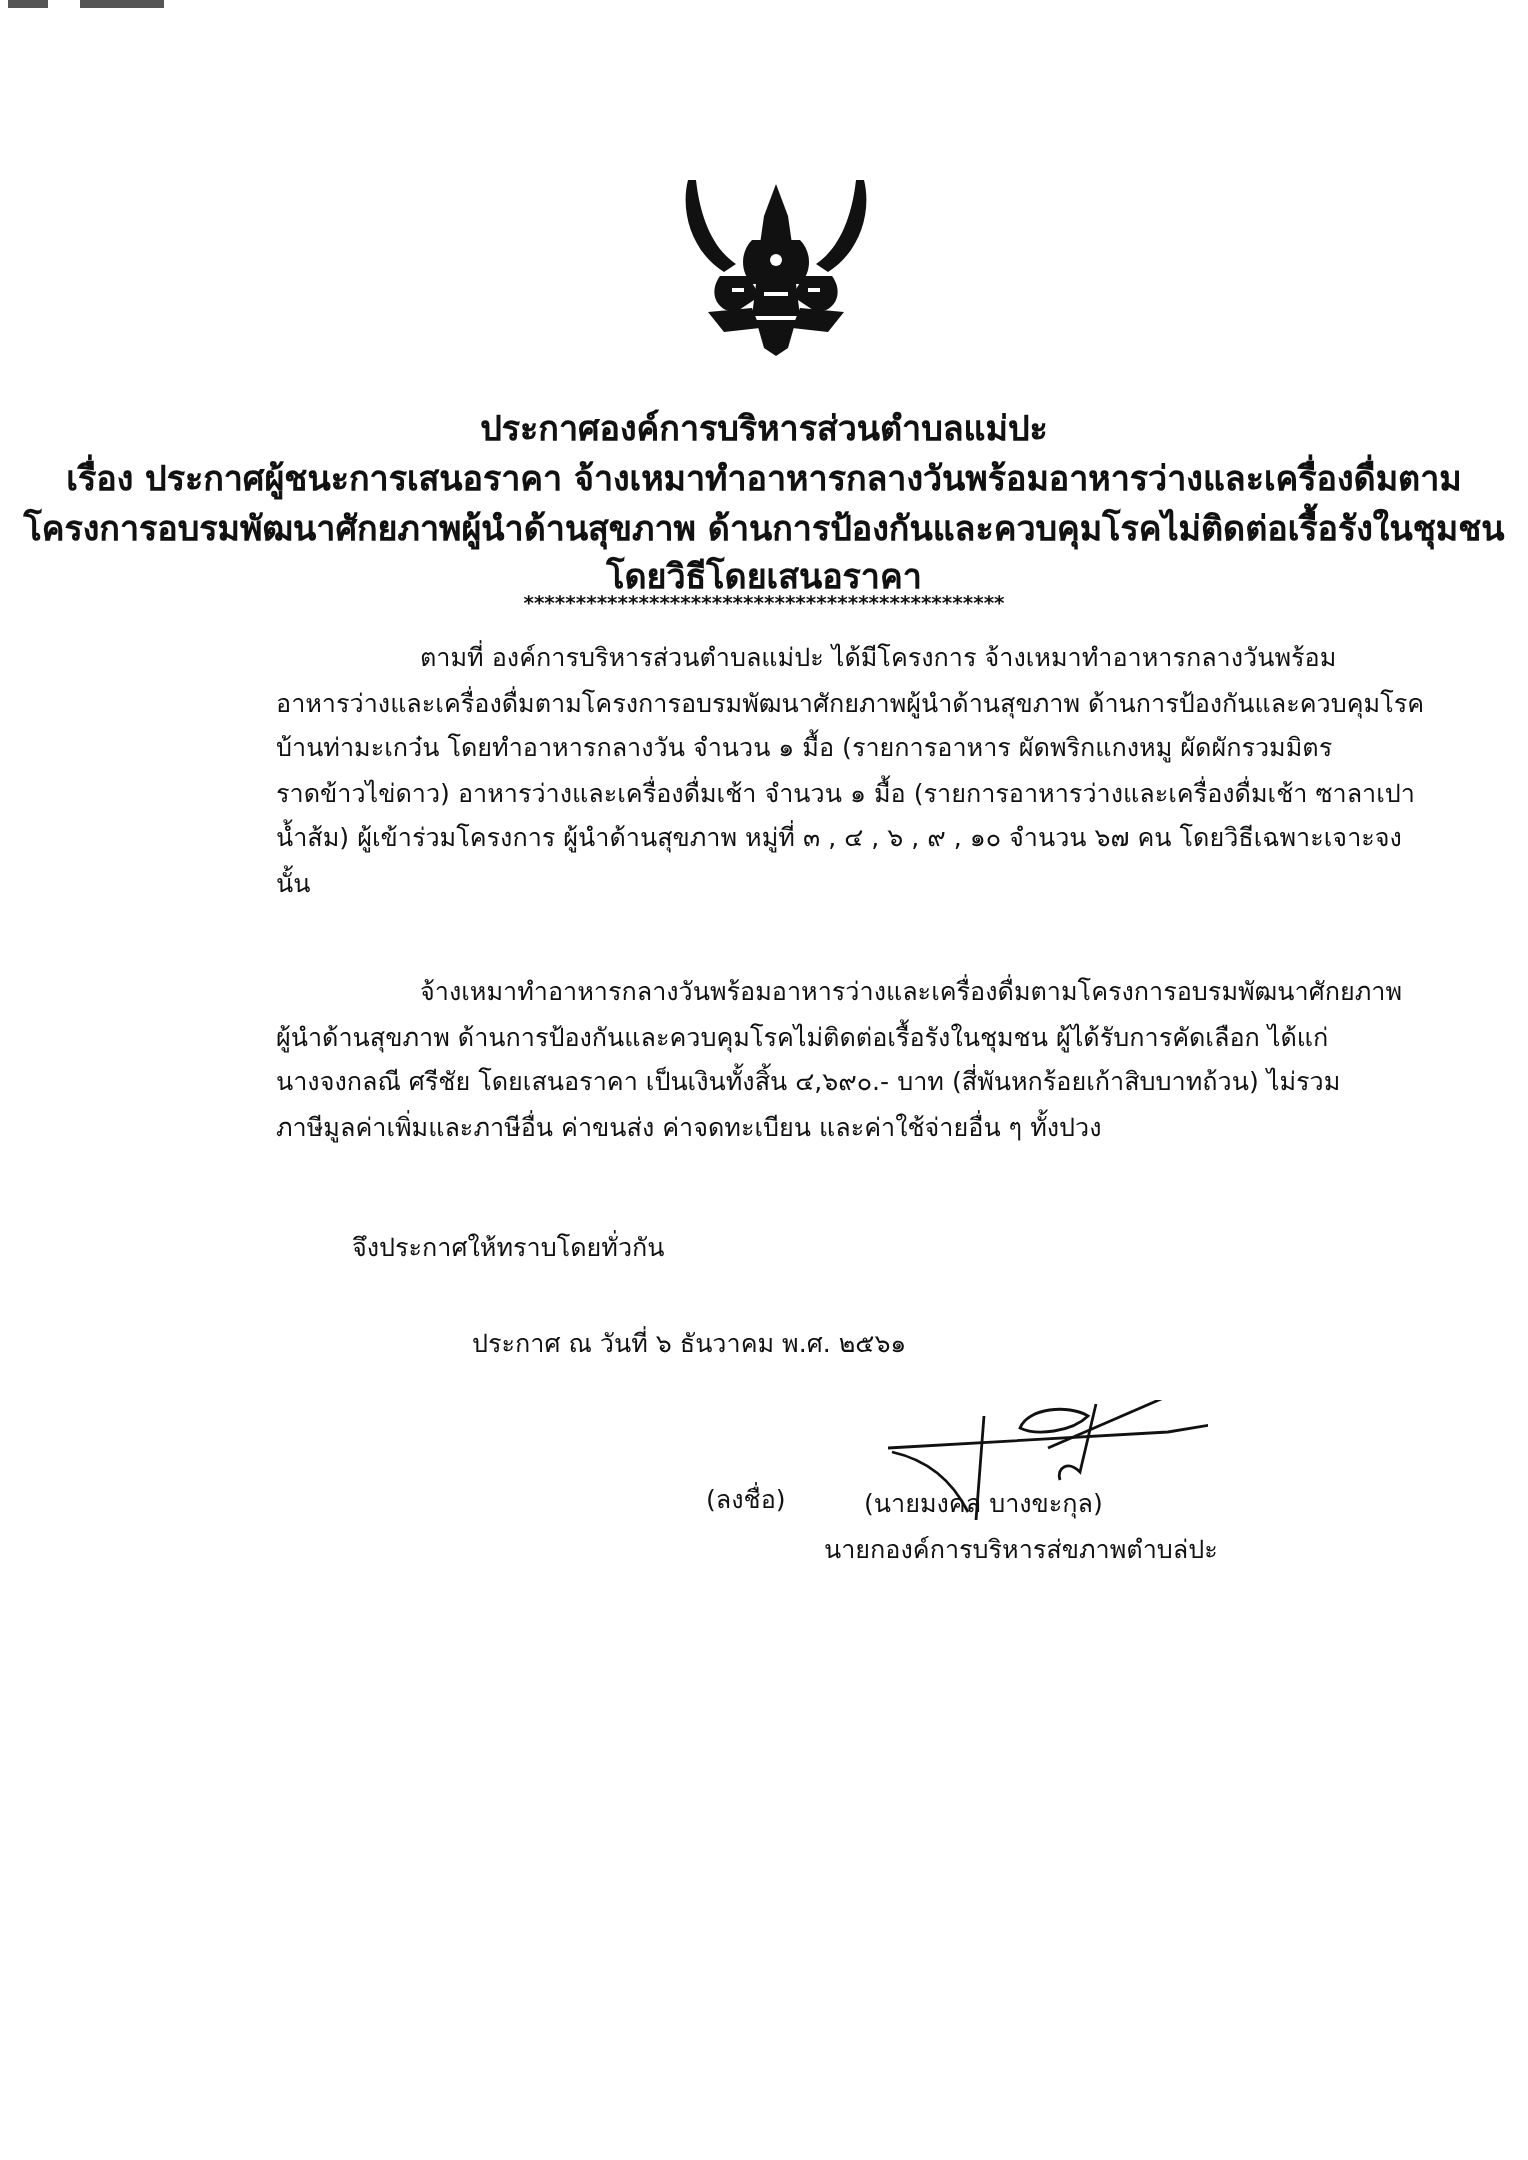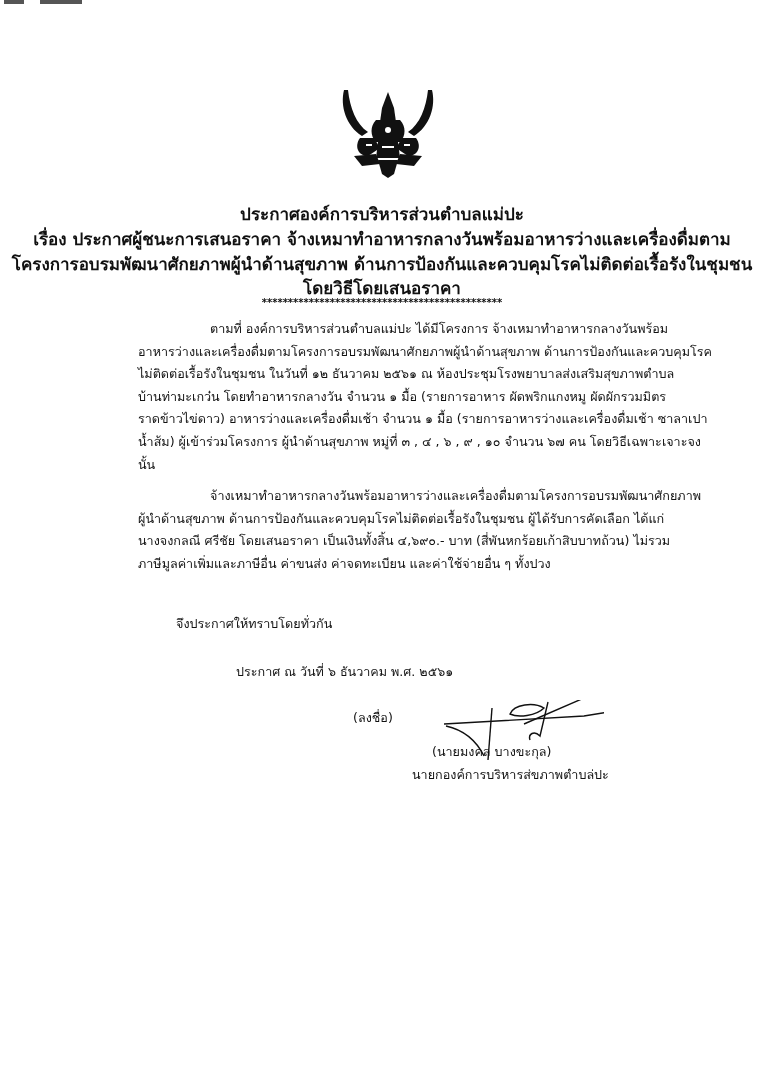--- a/index.html
+++ b/index.html
@@ -44,38 +44,37 @@
 
 <div class="center" style="top:200px;">ประกาศองค์การบริหารส่วนตำบลแม่ปะ</div>
 <div class="center" style="top:225px;">เรื่อง  ประกาศผู้ชนะการเสนอราคา  จ้างเหมาทำอาหารกลางวันพร้อมอาหารว่างและเครื่องดื่มตาม</div>
 <div class="center" style="top:250px;">โครงการอบรมพัฒนาศักยภาพผู้นำด้านสุขภาพ  ด้านการป้องกันและควบคุมโรคไม่ติดต่อเรื้อรังในชุมชน</div>
 <div class="center" style="top:274px;">โดยวิธีโดยเสนอราคา</div>
 <div class="stars">**********************************************</div>
 
 <div class="body" style="top:318px;">
   <div class="line indent">ตามที่  องค์การบริหารส่วนตำบลแม่ปะ  ได้มีโครงการ  จ้างเหมาทำอาหารกลางวันพร้อม</div>
   <div class="line">อาหารว่างและเครื่องดื่มตามโครงการอบรมพัฒนาศักยภาพผู้นำด้านสุขภาพ   ด้านการป้องกันและควบคุมโรค</div>
-  <div class="line">ไม่ติดต่อเรื้อรังในชุมชน  ในวันที่  ๑๒  ธันวาคม  ๒๕๖๑  ณ  ห้องประชุมโรงพยาบาลส่งเสริมสุขภาพตำบล</div>
   <div class="line">บ้านท่ามะเกว๋น  โดยทำอาหารกลางวัน  จำนวน  ๑  มื้อ  (รายการอาหาร  ผัดพริกแกงหมู  ผัดผักรวมมิตร</div>
   <div class="line">ราดข้าวไข่ดาว)  อาหารว่างและเครื่องดื่มเช้า  จำนวน  ๑  มื้อ  (รายการอาหารว่างและเครื่องดื่มเช้า  ซาลาเปา</div>
   <div class="line">น้ำส้ม) ผู้เข้าร่วมโครงการ ผู้นำด้านสุขภาพ หมู่ที่ ๓ , ๔ , ๖ , ๙ , ๑๐  จำนวน  ๖๗  คน  โดยวิธีเฉพาะเจาะจง</div>
   <div class="line">นั้น</div>
 </div>
 
 <div class="body" style="top:485px;">
   <div class="line indent">จ้างเหมาทำอาหารกลางวันพร้อมอาหารว่างและเครื่องดื่มตามโครงการอบรมพัฒนาศักยภาพ</div>
   <div class="line">ผู้นำด้านสุขภาพ   ด้านการป้องกันและควบคุมโรคไม่ติดต่อเรื้อรังในชุมชน   ผู้ได้รับการคัดเลือก  ได้แก่</div>
   <div class="line">นางจงกลณี  ศรีชัย  โดยเสนอราคา  เป็นเงินทั้งสิ้น  ๔,๖๙๐.- บาท    (สี่พันหกร้อยเก้าสิบบาทถ้วน) ไม่รวม</div>
   <div class="line">ภาษีมูลค่าเพิ่มและภาษีอื่น  ค่าขนส่ง  ค่าจดทะเบียน และค่าใช้จ่ายอื่น ๆ  ทั้งปวง</div>
 </div>
 
 <div class="txt" style="left:176px;top:614px;">จึงประกาศให้ทราบโดยทั่วกัน</div>
 <div class="txt" style="left:236px;top:662px;">ประกาศ  ณ  วันที่   ๖   ธันวาคม   พ.ศ.  ๒๕๖๑</div>
 
-<div class="txt" style="left:353px;top:708px;">(ลงชื่อ)</div>
+<div class="txt" style="left:353px;top:740px;">(ลงชื่อ)</div>
 <svg class="sig" viewBox="0 0 160 60">
   <g fill="none" stroke="#111" stroke-width="1.4">
     <path d="M0 24 L140 16 L164 12"></path>
     <path d="M2 26 C20 30 32 40 40 56"></path>
     <path d="M48 8 L44 60"></path>
     <path d="M66 14 C70 4 90 2 100 8 C92 16 74 18 66 14 Z"></path>
     <path d="M104 2 L96 36 C90 30 84 34 86 40"></path>
     <path d="M80 24 L140 -2"></path>
   </g>
 </svg>

